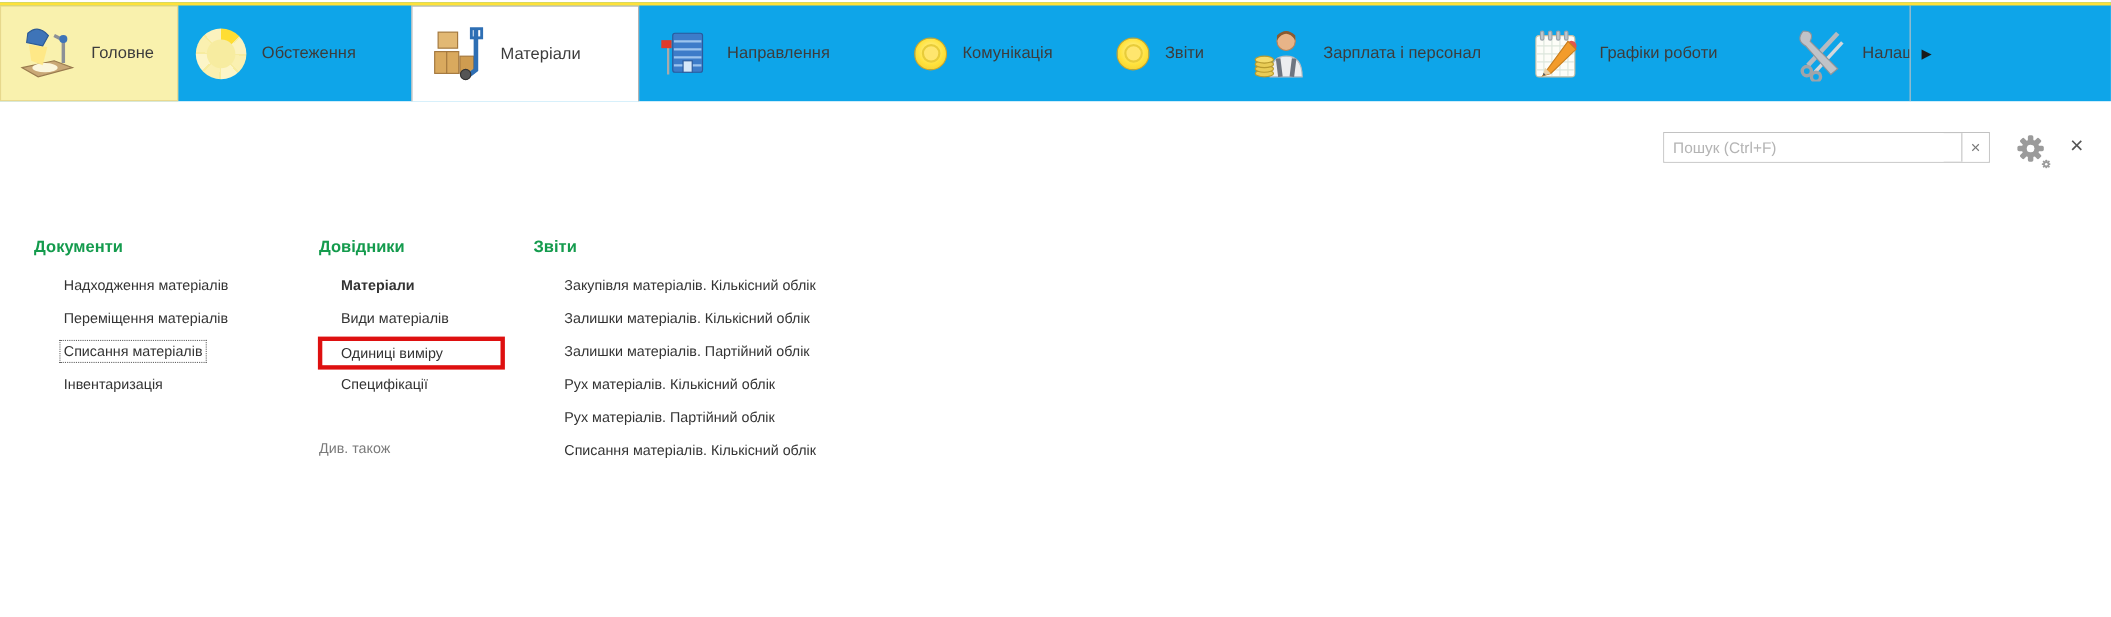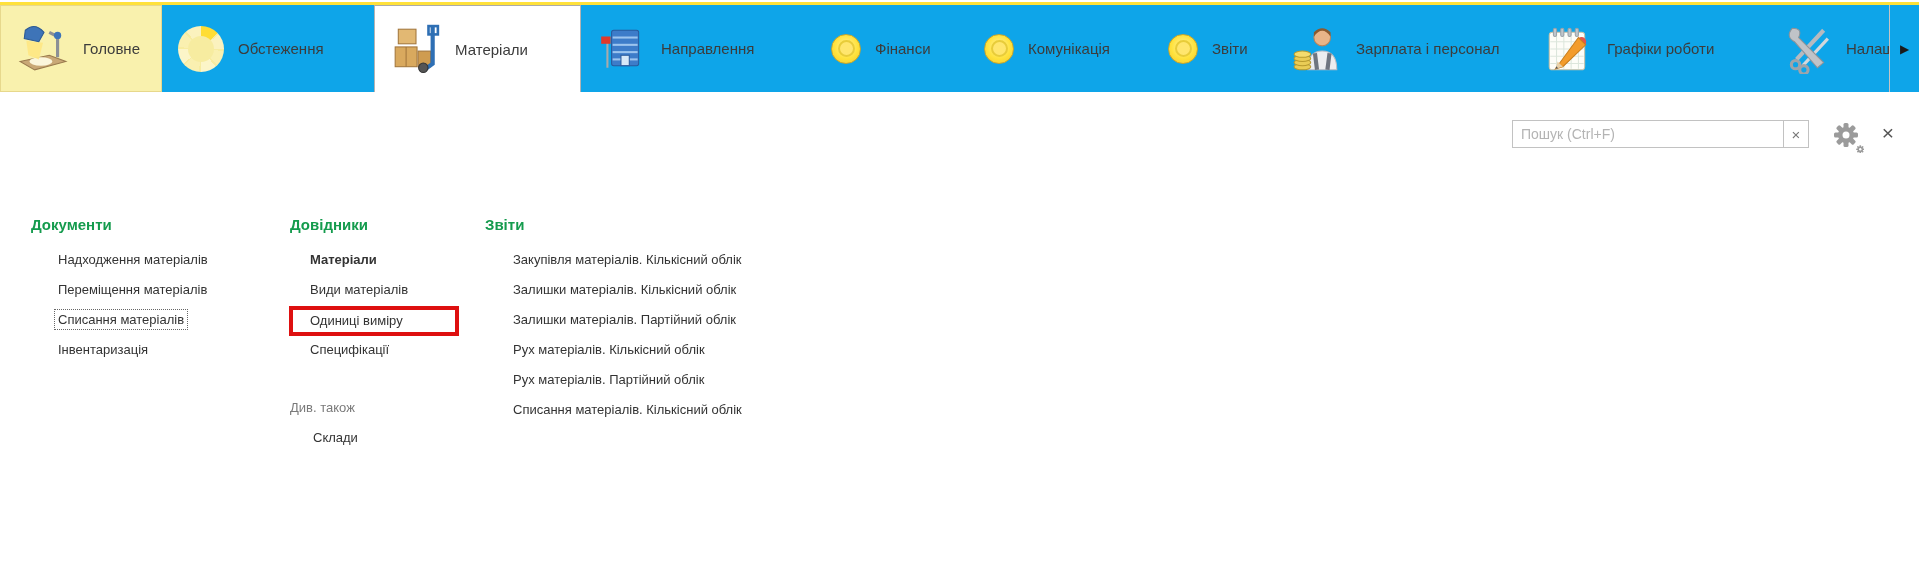--- a/index.html
+++ b/index.html
@@ -128,28 +128,20 @@
             <line x1="15" y1="20" x2="39" y2="20"></line>
             <line x1="15" y1="27" x2="39" y2="27"></line>
             <line x1="15" y1="34" x2="39" y2="34"></line>
           </g>
           <rect x="23" y="30" width="8" height="10" fill="#D7E8F8" stroke="#2A5A9C"></rect>
         </svg>
       </span>
       <span class="tlabel">Направлення</span>
     </div>
 
-    <div class="tab" style="width:153px">
-      <span class="ticon coin-wrap">
-        <span class="coin">
-            <span class="coin-inner"></span>
-          </span>
-      </span>
-      <span class="tlabel">Фінанси</span>
-    </div>
 
     <div class="tab" style="width:184px">
       <span class="ticon coin-wrap">
         <span class="coin">
             <span class="coin-inner"></span>
           </span>
       </span>
       <span class="tlabel">Комунікація</span>
     </div>
 
@@ -278,23 +270,20 @@
   <ul>
     <li class="bold">Матеріали</li>
     <li>Види матеріалів</li>
     <li class="highlight">
       <span class="red-box">Одиниці виміру</span>
     </li>
     <li>Специфікації</li>
   </ul>
   <div class="see-also">
     <div class="sa-label">Див. також</div>
-    <ul>
-      <li>Склади</li>
-    </ul>
   </div>
 </div>
 
 <div class="col col-3">
   <div class="hdr">Звіти</div>
   <ul>
     <li>Закупівля матеріалів. Кількісний облік</li>
     <li>Залишки матеріалів. Кількісний облік</li>
     <li>Залишки матеріалів. Партійний облік</li>
     <li>Рух матеріалів. Кількісний облік</li>

